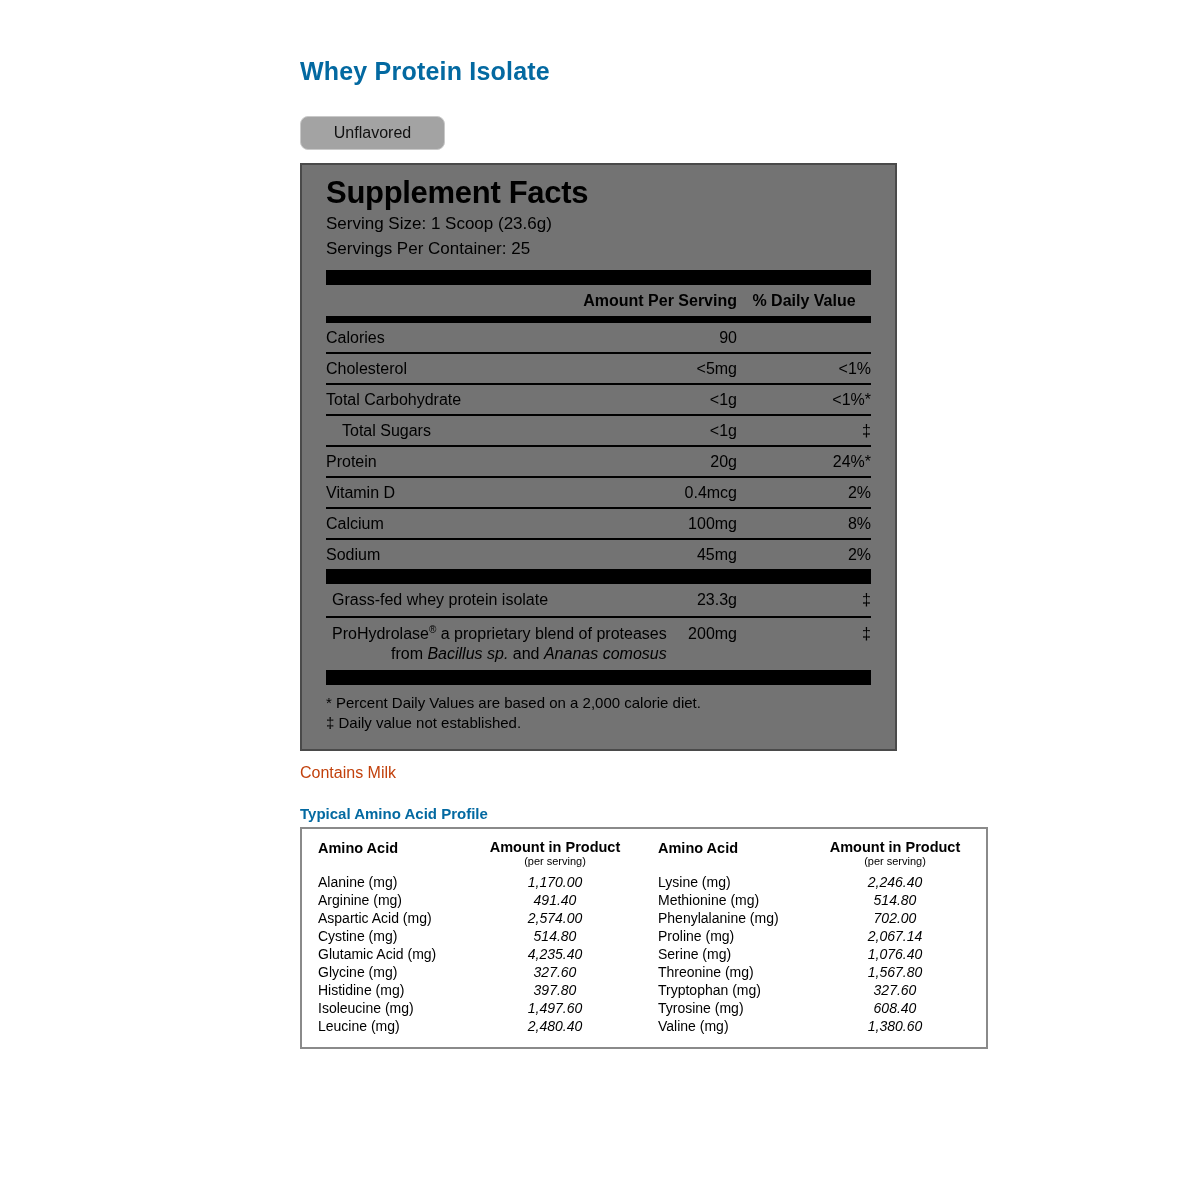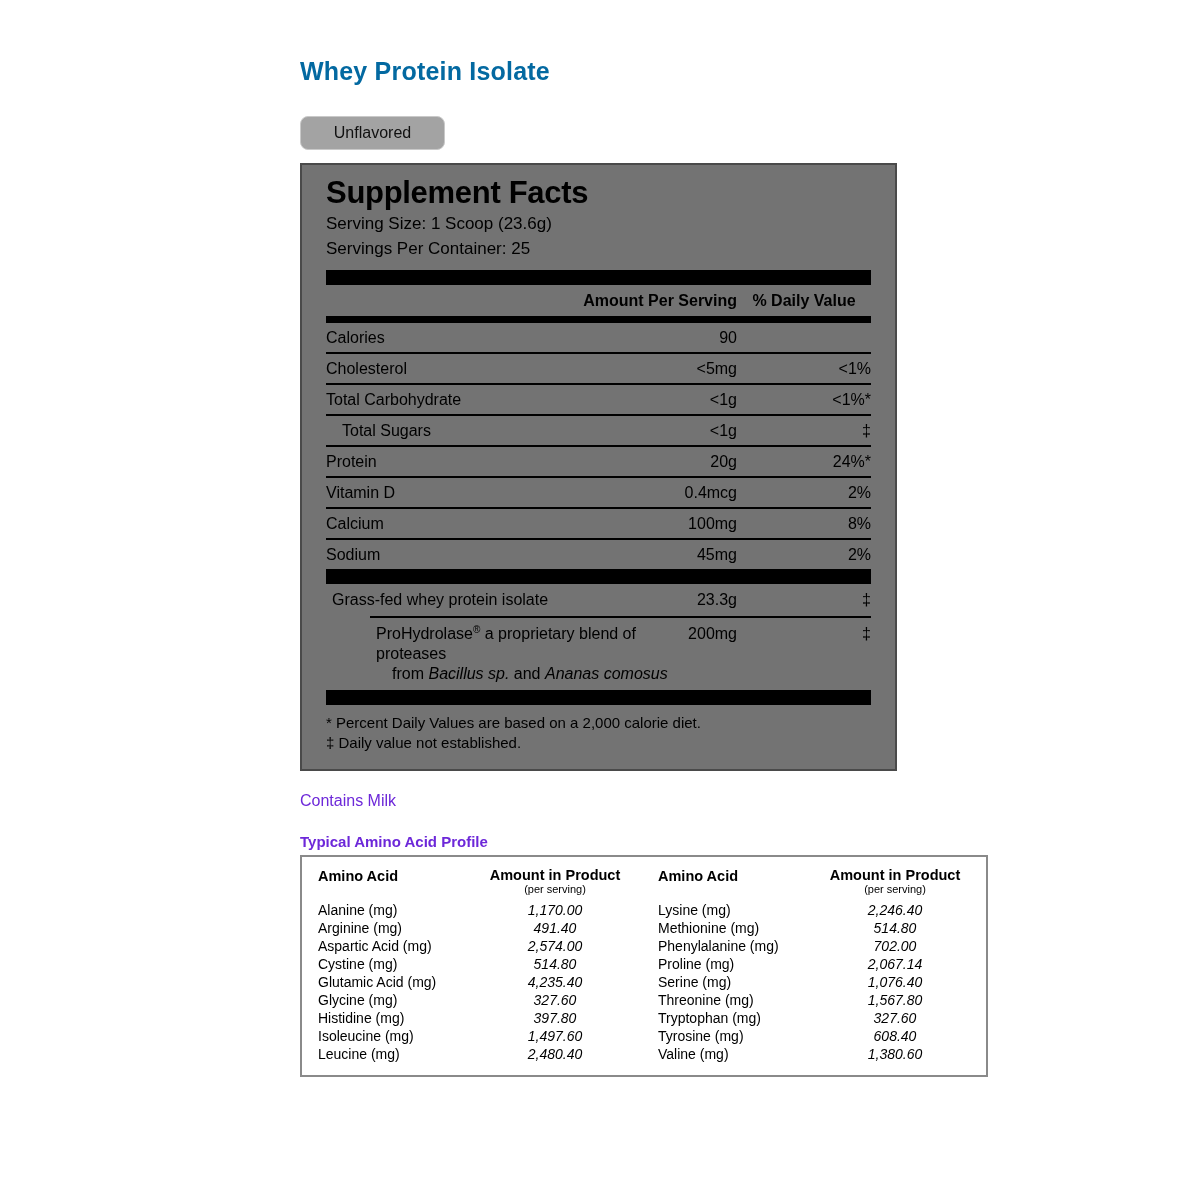--- a/index.html
+++ b/index.html
@@ -67,33 +67,33 @@
   .indent { padding-left: 16px; }
   .pad-sm { padding-left: 6px; }
 
   .sf-row2 {
     display: grid;
     grid-template-columns: auto 1fr 134px;
     padding: 6px 0 6px 0;
     font-size: 16px;
     line-height: 20px;
   }
-  .sf-row2 + .sf-row2 { border-top: 2px solid #000; margin-left: 44px; }
+  .sf-row2 + .sf-row2 { border-top: 2px solid #000; }
   .sf-row2 .amt { text-align: right; }
   .sf-row2 .dv  { text-align: right; }
-  .sf-row2 .line2 { padding-left: 16px; }
+  .sf-row2 .line2 { padding-left: 16px; text-align: right; }
   .it { font-style: italic; }
   sup { font-size: 10px; vertical-align: super; line-height: 0; }
 
   .sf-footnotes { padding: 8px 0 4px 0; font-size: 15px; line-height: 20px; }
 
-  .contains { margin-top: 21px; font-size: 16px; color: #6d28d9; }
+  .contains { margin-top: 13px; font-size: 16px; color: #c2410c; }
 
   
-  .amino-heading { margin-top: 23px; font-size: 15px; font-weight: bold; color: #6d28d9; }
+  .amino-heading { margin-top: 23px; font-size: 15px; font-weight: bold; color: #0369a1; }
   .amino-panel {
     margin-top: 5px;
     width: 688px;
     border: 2px solid #8a8a8a;
     padding: 10px 16px 12px 16px;
     display: grid;
     grid-template-columns: 1fr 1fr;
     column-gap: 28px;
   }
   .amino-col { display: block; }

